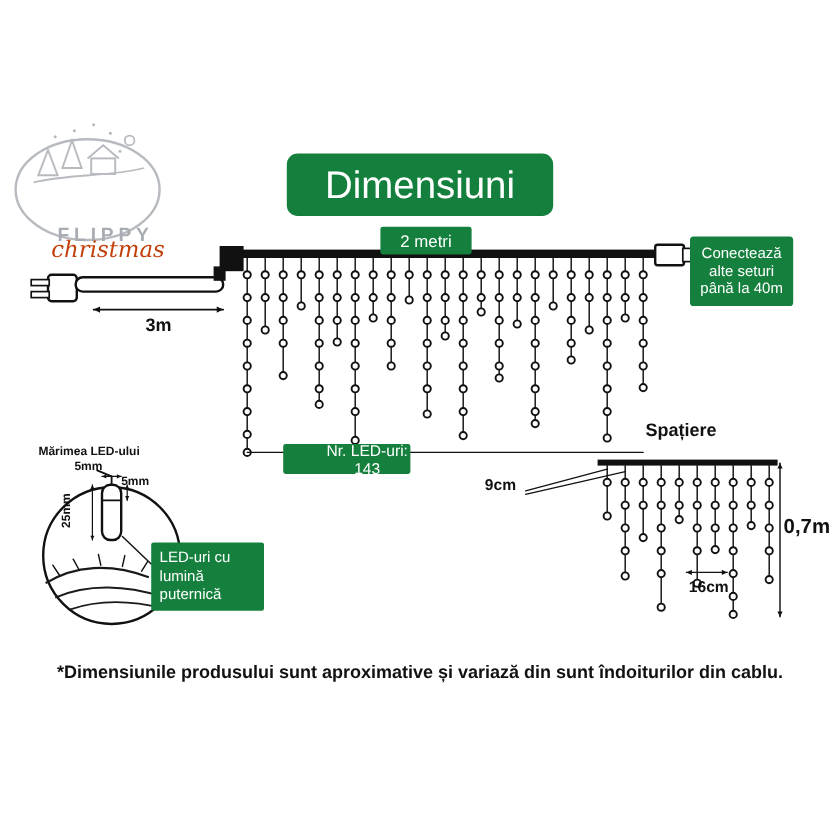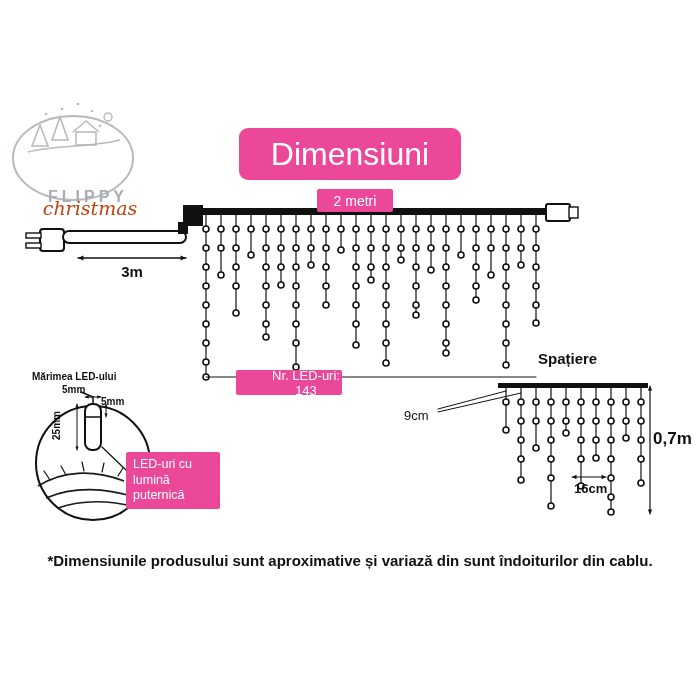--- a/index.html
+++ b/index.html
@@ -1,28 +1,28 @@
 <!DOCTYPE html>
 <html><head>
 <meta charset="utf-8">
 <style>
   html,body{margin:0;padding:0;background:#fff;}
   #page{position:relative;width:700px;height:700px;background:#fff;font-family:"Liberation Sans",sans-serif;color:#111;overflow:hidden;}
   #diagram{position:absolute;left:0;top:0;}
-  .badge{position:absolute;background:#ec4899;color:#fff;display:flex;align-items:center;justify-content:center;text-align:center;box-sizing:border-box;}
+  .badge{position:absolute;background:#15803d;color:#fff;display:flex;align-items:center;justify-content:center;text-align:center;box-sizing:border-box;}
   #title-badge{left:239px;top:128px;width:222px;height:52px;border-radius:9px;font-size:32px;}
   #len-badge{left:317px;top:189px;width:76px;height:23px;border-radius:2px;font-size:14px;}
   #connect-badge{left:575px;top:197px;width:86px;height:58px;border-radius:3px;font-size:12.5px;line-height:1.18;padding:3px 4px;}
   #count-badge{left:236px;top:370px;width:106px;height:25px;border-radius:2px;font-size:13px;padding-left:34px;}
   #callout-badge{left:126px;top:452px;width:94px;border-radius:2px;font-size:12.5px;line-height:1.25;padding:5px 7px;text-align:left;justify-content:flex-start;}
   .lbl{position:absolute;color:#111;white-space:nowrap;}
   #cable-label{left:108px;top:263px;width:48px;text-align:center;font-weight:bold;font-size:15px;}
   #led-heading{left:32px;top:371px;font-weight:bold;font-size:10px;}
   #spacing-heading{left:538px;top:350px;font-weight:bold;font-size:15px;}
-  #gap-label{left:404px;top:408px;font-weight:normal;font-size:13px;text-align:right;}
+  #gap-label{left:404px;top:396px;font-weight:bold;font-size:13px;text-align:right;}
   #height-label{left:653px;top:429px;font-weight:bold;font-size:17px;}
   #dist-label{left:574px;top:481px;font-weight:bold;font-size:13px;}
   #w-label{left:62px;top:384px;font-size:10px;font-weight:bold;}
   #h-label{left:101px;top:396px;font-size:10px;font-weight:bold;}
   #l-label{left:38px;top:420px;width:36px;font-size:10px;font-weight:bold;transform:rotate(-90deg);transform-origin:center;text-align:center;white-space:nowrap;}
   #footnote{left:0;top:552px;width:700px;text-align:center;font-size:15px;font-weight:bold;white-space:normal;}
   #logo-top{left:36px;top:188px;width:104px;text-align:center;color:#a8adb3;font-size:16px;letter-spacing:4px;font-weight:bold;}
   #logo-bottom{left:34px;top:197px;width:112px;text-align:center;color:#c2410c;font-family:"DejaVu Serif",serif;font-style:italic;font-size:19px;}
 </style>
 </head>
@@ -279,20 +279,21 @@
       <polygon points="77.0,450.0 75.3,446.4 78.7,446.4" fill="#111111"></polygon>
       <line x1="126" y1="470" x2="102" y2="447" stroke="#111111" stroke-width="1.2" stroke-linecap="round"></line>
     </svg>
 
   <div class="badge" id="title-badge">Dimensiuni</div>
 
   <div class="lbl" id="logo-top">FLIPPY</div>
   <div class="lbl" id="logo-bottom">christmas</div>
 
   <div class="badge" id="len-badge">2 metri</div>
+  <div class="badge" id="connect-badge">Conectează alte seturi până la 40m</div>
   <div class="lbl" id="cable-label">3m</div>
   <div class="badge" id="count-badge">Nr. LED-uri: 143</div>
 
   <div class="lbl" id="led-heading">Mărimea LED-ului</div>
   <div class="lbl" id="w-label">5mm</div>
   <div class="lbl" id="h-label">5mm</div>
   <div class="lbl" id="l-label">25mm</div>
   <div class="badge" id="callout-badge">LED-uri cu lumină puternică</div>
 
   <div class="lbl" id="spacing-heading">Spațiere</div>

